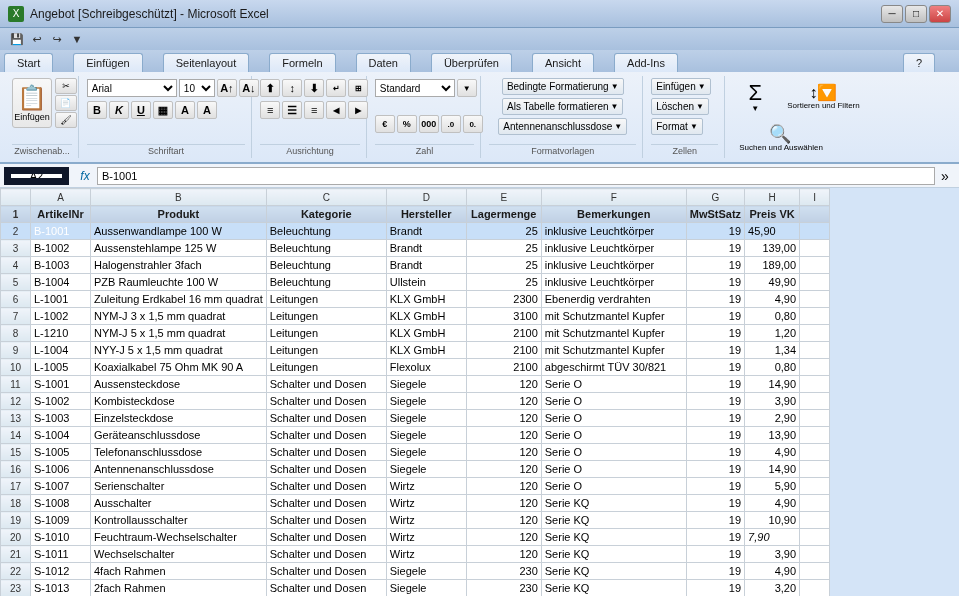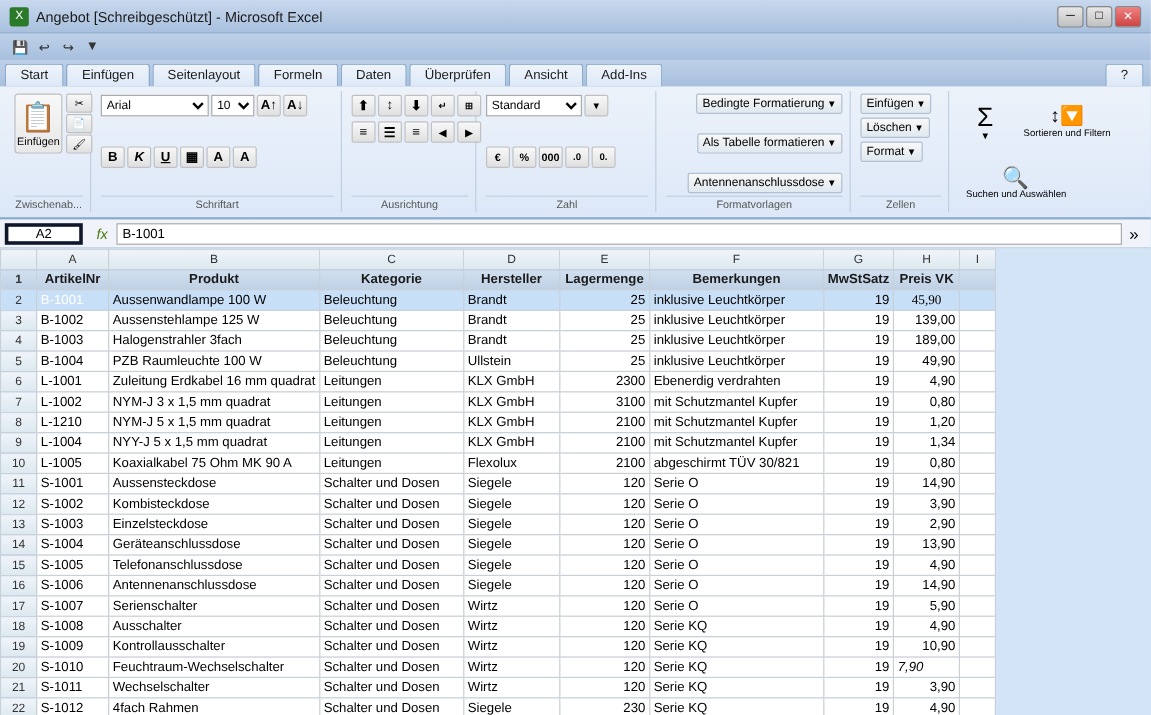--- a/index.html
+++ b/index.html
@@ -18,21 +18,21 @@
     .title-bar-left { display: flex; align-items: center; gap: 6px; }
     .title-bar-icon { width: 16px; height: 16px; background: #2a7a2a; border-radius: 2px; font-size: 10px; display: flex; align-items: center; justify-content: center; color: white; }
     .title-bar-text { font-size: 12px; color: #1a1a1a; font-weight: normal; }
     .title-bar-controls { display: flex; gap: 2px; }
     .title-btn { width: 22px; height: 18px; background: linear-gradient(to bottom, #e8e8e8, #c0c0c0); border: 1px solid #888; border-radius: 3px; display: flex; align-items: center; justify-content: center; font-size: 10px; cursor: pointer; }
     .title-btn.close { background: linear-gradient(to bottom, #f08080, #cc4444); color: white; }
 
     
     .ribbon { background: linear-gradient(to bottom, #f0f4fa, #dce8f8); border-bottom: 2px solid #8aabcc; }
     .ribbon-tabs { display: flex; padding: 0 4px; background: linear-gradient(to bottom, #bdd0e8, #a8c0de); height: 22px; align-items: flex-end; }
-    .ribbon-tab { padding: 3px 12px; font-size: 11px; cursor: pointer; background: linear-gradient(to bottom, #f0f4fa, #dce8f8); border: 1px solid #8aabcc; border-bottom: none; border-radius: 3px 3px 0 0; margin-right: 2px; color: #1a1a1a; }
+    .ribbon-tab { padding: 3px 12px; font-size: 11px; cursor: pointer; background: linear-gradient(to bottom, #f0f4fa, #dce8f8); border: 1px solid #8aabcc; border-bottom: none; border-radius: 3px 3px 0 0; margin-right: 20px; color: #1a1a1a; }
     .ribbon-content { display: flex; padding: 4px 6px; gap: 2px; min-height: 80px; align-items: stretch; }
     .ribbon-group { display: flex; flex-direction: column; border-right: 1px solid #c0d0e0; padding: 2px 6px; min-width: 60px; }
     .ribbon-group-content { display: flex; flex: 1; align-items: center; gap: 2px; flex-wrap: wrap; }
     .ribbon-group-label { font-size: 9px; text-align: center; color: #555; margin-top: 2px; border-top: 1px solid #c0d0e0; padding-top: 1px; }
 
     
     .clipboard-group { min-width: 70px; }
     .paste-btn { width: 40px; height: 50px; display: flex; flex-direction: column; align-items: center; justify-content: center; background: linear-gradient(to bottom, #f8f8f8, #e8e8e8); border: 1px solid #c0c0c0; border-radius: 3px; cursor: pointer; font-size: 9px; }
     .paste-icon { font-size: 24px; }
     .small-btns { display: flex; flex-direction: column; gap: 1px; }
@@ -42,22 +42,22 @@
     .font-select { height: 18px; font-size: 10px; border: 1px solid #aaa; background: white; width: 90px; }
     .font-size-select { height: 18px; font-size: 10px; border: 1px solid #aaa; background: white; width: 36px; }
     .font-btn { width: 20px; height: 18px; background: linear-gradient(to bottom, #f8f8f8, #e0e0e0); border: 1px solid #c0c0c0; border-radius: 2px; cursor: pointer; font-size: 11px; display: flex; align-items: center; justify-content: center; font-weight: bold; }
     .font-row { display: flex; gap: 2px; align-items: center; margin: 1px 0; }
 
     
     .num-select { height: 18px; font-size: 10px; border: 1px solid #aaa; background: white; width: 80px; }
 
     
     .formula-bar { display: flex; align-items: center; background: #f0f4fa; border-bottom: 1px solid #c0d0e0; padding: 2px 4px; height: 24px; }
-    .cell-ref { width: 65px; height: 18px; border: 3px solid #0f172a; background: white; font-size: 11px; text-align: center; margin-right: 4px; padding: 1px 4px; }
-    .formula-icon { width: 20px; height: 18px; display: flex; align-items: center; justify-content: center; font-size: 12px; color: #4d7c0f; margin: 0 2px; }
+    .cell-ref { width: 65px; height: 18px; border: 7px solid #0f172a; background: white; font-size: 11px; text-align: center; margin-right: 4px; padding: 1px 4px; }
+    .formula-icon { width: 20px; height: 18px; display: flex; align-items: center; justify-content: center; font-size: 12px; color: #0369a1; margin: 0 2px; }
     .formula-input { flex: 1; height: 18px; border: 1px solid #aaa; background: white; font-size: 11px; padding: 1px 4px; }
 
     
     .spreadsheet-container { display: flex; flex-direction: column; flex: 1; overflow: hidden; }
     .sheet-area { overflow: auto; flex: 1; }
 
     table.sheet { border-collapse: collapse; font-size: 11px; white-space: nowrap; }
     table.sheet th, table.sheet td { border: 1px solid #c8d0d8; height: 17px; padding: 0 3px; }
     table.sheet th { background: linear-gradient(to bottom, #f0f4fa, #dce8f0); text-align: center; font-weight: normal; font-size: 10px; color: #333; position: sticky; top: 0; z-index: 2; }
     table.sheet th.row-num { width: 30px; position: sticky; left: 0; z-index: 3; background: linear-gradient(to bottom, #f0f4fa, #dce8f0); }
@@ -134,21 +134,21 @@
             <div class="small-btn" title="Cut">✂</div>
             <div class="small-btn" title="Copy">📄</div>
             <div class="small-btn" title="Format Painter">🖌</div>
           </div>
         </div>
       </div>
       <div class="ribbon-group-label">Zwischenab...</div>
     </div>
 
     <div class="ribbon-group" style="min-width:140px;">
-      <div class="ribbon-group-content" style="align-items:flex-start; gap:2px;">
+      <div class="ribbon-group-content" style="flex-direction:column; align-items:flex-start; gap:2px;">
         <div class="font-row">
           <select class="font-select">
             <option>Arial</option>
           </select>
           <select class="font-size-select">
             <option>10</option>
           </select>
           <div class="font-btn" title="Increase Font">A↑</div>
           <div class="font-btn" title="Decrease Font">A↓</div>
         </div>
@@ -178,40 +178,40 @@
           <div class="font-btn">☰</div>
           <div class="font-btn">≡</div>
           <div class="font-btn" style="font-size:8px;">◀</div>
           <div class="font-btn" style="font-size:8px;">▶</div>
         </div>
       </div>
       <div class="ribbon-group-label">Ausrichtung</div>
     </div>
 
     <div class="ribbon-group" style="min-width:90px;">
-      <div class="ribbon-group-content" style="flex-direction:row; align-items:flex-start; gap:2px;">
+      <div class="ribbon-group-content" style="flex-direction:column; align-items:flex-start; gap:16px;">
         <div class="font-row">
           <select class="num-select">
             <option>Standard</option>
           </select>
           <div class="font-btn" style="font-size:8px;">▼</div>
         </div>
         <div class="font-row">
           <div class="font-btn" style="font-size:9px;">€</div>
           <div class="font-btn" style="font-size:9px;">%</div>
           <div class="font-btn" style="font-size:9px;">000</div>
           <div class="font-btn" style="font-size:8px;">.0</div>
           <div class="font-btn" style="font-size:8px;">0.</div>
         </div>
       </div>
       <div class="ribbon-group-label">Zahl</div>
     </div>
 
     <div class="ribbon-group" style="min-width:160px;">
-      <div class="ribbon-group-content" style="flex-direction:column; align-items:flex-end; gap:16px;">
+      <div class="ribbon-group-content" style="flex-direction:column; align-items:center; gap:3px;">
         <div class="dropdown-btn">
           <span>Bedingte Formatierung</span>
           <span class="arrow">▼</span>
         </div>
         <div class="dropdown-btn">
           <span>Als Tabelle formatieren</span>
           <span class="arrow">▼</span>
         </div>
         <div class="dropdown-btn">
           <span>Antennenanschlussdose</span>
@@ -300,21 +300,21 @@
         </tr>
       <tr class="selected-row">
             <td class="row-num">2</td>
             <td class="selected-cell">B-1001</td>
             <td>Aussenwandlampe 100 W</td>
             <td>Beleuchtung</td>
             <td>Brandt</td>
             <td style="text-align:right;">25</td>
             <td>inklusive Leuchtkörper</td>
             <td style="text-align:right;">19</td>
-            <td style="text-align:center;font-family:Liberation Serif, serif;">45,90</td>
+            <td style="text-align:left;">45,90</td>
             <td></td>
           </tr>
           <tr>
             <td class="row-num">3</td>
             <td>B-1002</td>
             <td>Aussenstehlampe 125 W</td>
             <td>Beleuchtung</td>
             <td>Brandt</td>
             <td style="text-align:right;">25</td>
             <td>inklusive Leuchtkörper</td>

